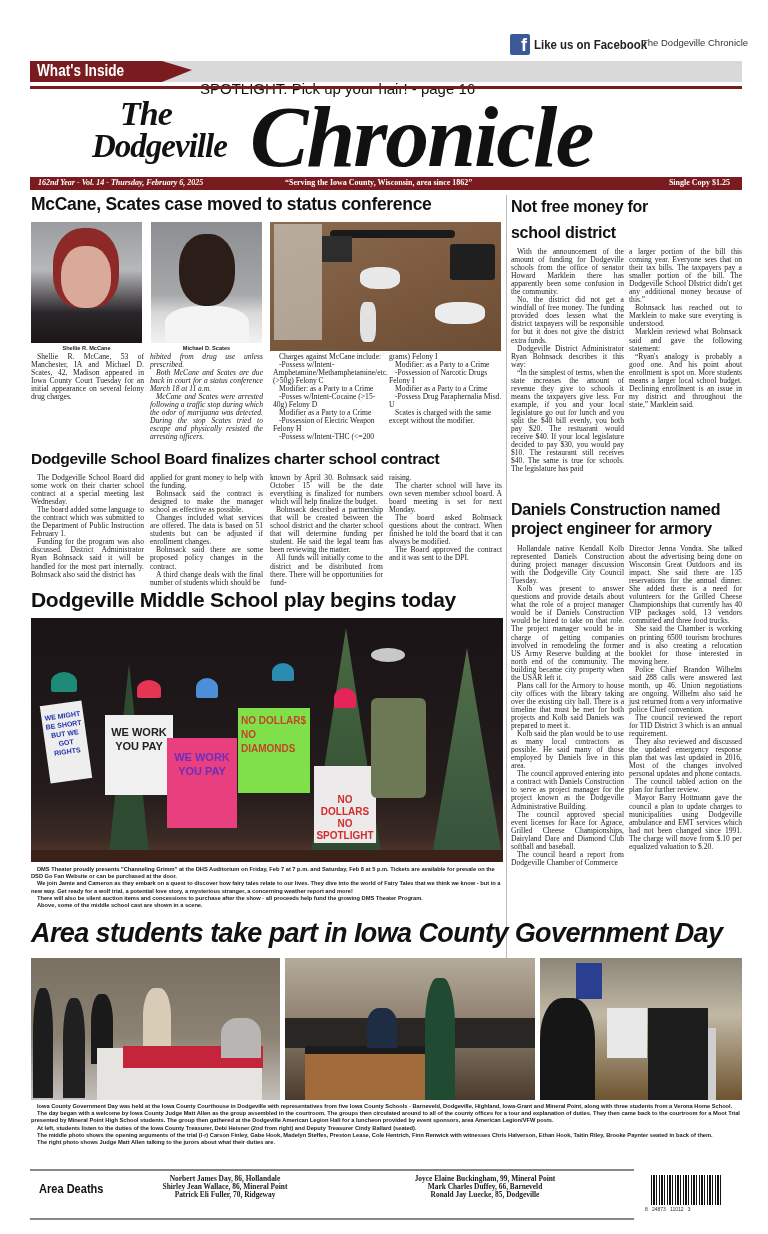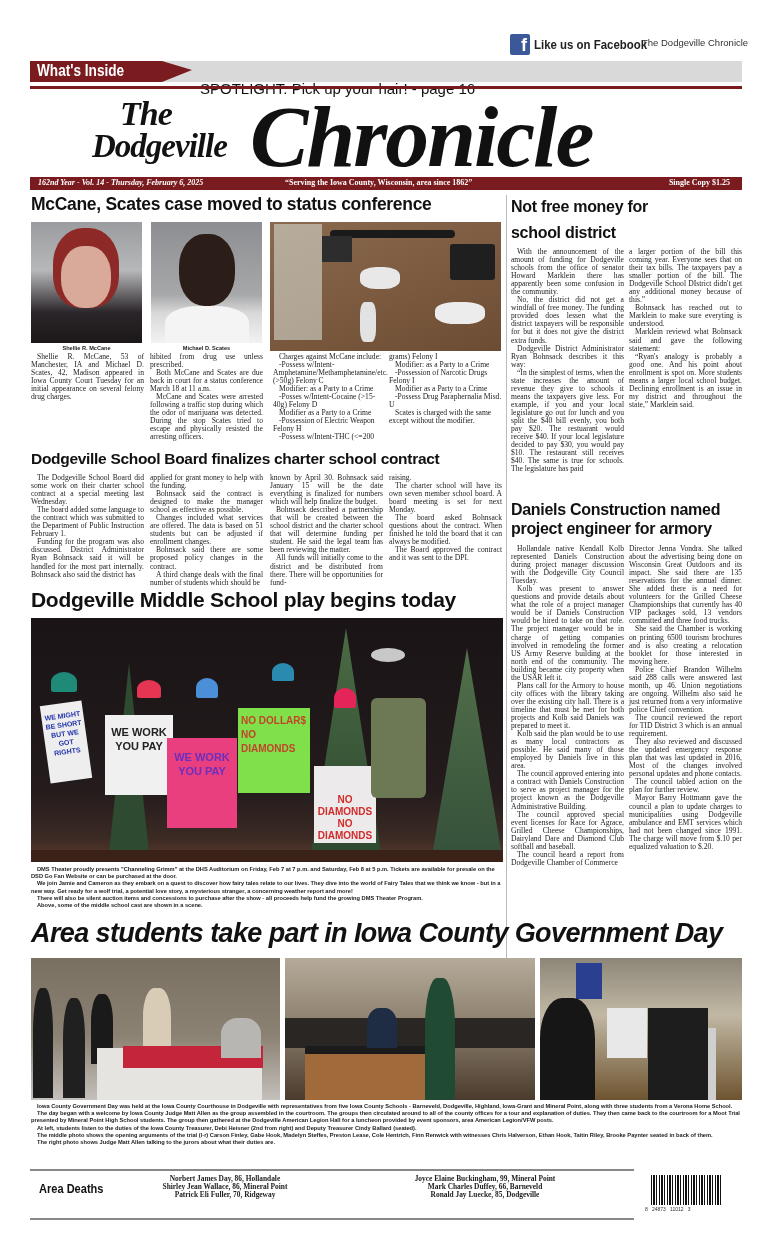--- a/index.html
+++ b/index.html
@@ -91,21 +91,21 @@
   <div style="position:absolute; left:52px; top:14px; width:30px; height:26px; background:#2d2d2d;"></div>
   <div style="position:absolute; left:180px; top:22px; width:45px; height:36px; background:#1f1f1f; border-radius:3px;"></div>
   <div style="position:absolute; left:90px; top:45px; width:40px; height:22px; border-radius:40%; background:#e8e8e8;"></div>
   <div style="position:absolute; left:90px; top:80px; width:16px; height:40px; background:#e2e2e2; border-radius:30%;"></div>
   <div style="position:absolute; left:165px; top:80px; width:50px; height:22px; background:#ececec; border-radius:40%;"></div>
 </div>
 
 <div class="abs body-text" style="left:31px; top:353px; width:113px;">
   <p>Shellie R. McCane, 53 of Manchester, IA and Michael D. Scates, 42, Madison appeared in Iowa County Court Tuesday for an initial appearance on several felony drug charges.</p>
 </div>
-<div class="abs body-text" style="left:150px; top:353px; width:113px;">
+<div class="abs body-text" style="left:150px; top:353px; width:113px;font-style:italic;">
   <p style="text-indent:0">hibited from drug use unless prescribed.</p>
   <p>Both McCane and Scates are due back in court for a status conference March 18 at 11 a.m.</p>
   <p>McCane and Scates were arrested following a traffic stop during which the odor of marijuana was detected. During the stop Scates tried to escape and physically resisted the arresting officers.</p>
 </div>
 <div class="abs body-text" style="left:273px; top:353px; width:110px; text-align:left;">
   <p>Charges against McCane include:</p>
   <p>-Possess w/Intent-Amphetamine/Methamphetamine/etc. (&gt;50g) Felony C</p>
   <p>Modifier: as a Party to a Crime</p>
   <p>-Posses w/Intent-Cocaine (&gt;15-40g) Felony D</p>
   <p>Modifier as a Party to a Crime</p>
@@ -128,21 +128,21 @@
   <p>Funding for the program was also discussed. District Administrator Ryan Bohnsack said it will be handled for the most part internally. Bohnsack also said the district has</p>
 </div>
 <div class="abs body-text" style="left:150px; top:474px; width:113px;">
   <p style="text-indent:0">applied for grant money to help with the funding.</p>
   <p>Bohnsack said the contract is designed to make the manager school as effective as possible.</p>
   <p>Changes included what services are offered. The data is based on 51 students but can be adjusted if enrollment changes.</p>
   <p>Bohnsack said there are some proposed policy changes in the contract.</p>
   <p>A third change deals with the final number of students which should be</p>
 </div>
 <div class="abs body-text" style="left:270px; top:474px; width:113px;">
-  <p style="text-indent:0">known by April 30. Bohnsack said January 15 will be the date everything is finalized for numbers which will help finalize the budget.</p>
+  <p style="text-indent:0">known by April 30. Bohnsack said October 15 will be the date everything is finalized for numbers which will help finalize the budget.</p>
   <p>Bohnsack described a partnership that will be created between the school district and the charter school that will determine funding per student. He said the legal team has been reviewing the matter.</p>
   <p>All funds will initially come to the district and be distributed from there. There will be opportunities for fund-</p>
 </div>
 <div class="abs body-text" style="left:389px; top:474px; width:113px;">
   <p style="text-indent:0">raising.</p>
   <p>The charter school will have its own seven member school board. A board meeting is set for next Monday.</p>
   <p>The board asked Bohnsack questions about the contract. When finished he told the board that it can always be modified.</p>
   <p>The Board approved the contract and it was sent to the DPI.</p>
 </div>
 
@@ -191,21 +191,21 @@
 <div class="abs photo" style="left:31px; top:618px; width:472px; height:244px; background:linear-gradient(180deg,#1a1416 0%,#231b1c 70%,#3b2a24 90%,#5a3a2c 100%);">
   <div style="position:absolute; left:280px; top:10px; width:70px; height:225px; background:linear-gradient(180deg,#4a6b44,#2e4a30); clip-path:polygon(50% 0,100% 100%,0 100%);"></div>
   <div style="position:absolute; left:400px; top:30px; width:72px; height:214px; background:linear-gradient(180deg,#52704a,#34503a); clip-path:polygon(50% 0,100% 100%,0 100%);"></div>
   <div style="position:absolute; left:78px; top:45px; width:40px; height:190px; background:#2e4a30; clip-path:polygon(50% 0,100% 100%,0 100%);"></div>
   <div style="position:absolute; left:0; top:232px; width:472px; height:12px; background:#3a2218;"></div>
 
   <div style="position:absolute; left:14px; top:85px; width:42px; height:78px; background:#eee; transform:rotate(-8deg); font:bold 7px 'Liberation Sans',sans-serif; color:#2233aa; text-align:center; padding-top:8px; line-height:9px; overflow:hidden;">WE MIGHT BE SHORT BUT WE GOT RIGHTS</div>
   <div style="position:absolute; left:74px; top:97px; width:68px; height:80px; background:#f0f0f0; font:bold 11px 'Liberation Sans',sans-serif; color:#222; text-align:center; padding-top:10px; line-height:14px;">WE WORK YOU PAY</div>
   <div style="position:absolute; left:136px; top:120px; width:70px; height:90px; background:#ea3f7e; font:bold 11px 'Liberation Sans',sans-serif; color:#6b2fbf; text-align:center; padding-top:12px; line-height:14px;">WE WORK YOU PAY</div>
   <div style="position:absolute; left:207px; top:90px; width:72px; height:85px; background:#7fe04a; font:bold 10px 'Liberation Sans',sans-serif; color:#c2452a; text-align:left; padding:6px 3px; line-height:14px;">NO DOLLAR$ NO DIAMONDS</div>
-  <div style="position:absolute; left:283px; top:148px; width:62px; height:77px; background:#eceaea; font:bold 10px 'Liberation Sans',sans-serif; color:#d42b2b; text-align:center; padding-top:28px; line-height:12px; overflow:hidden;">NO DIAMONDS NO DIAMONDS</div>
+  <div style="position:absolute; left:283px; top:148px; width:62px; height:77px; background:#eceaea; font:bold 10px 'Liberation Sans',sans-serif; color:#d42b2b; text-align:center; padding-top:28px; line-height:12px; overflow:hidden;">NO DOLLARS NO SPOTLIGHT</div>
 
   <div style="position:absolute; left:20px; top:54px; width:26px; height:20px; border-radius:50% 50% 10% 10%; background:#1f8a78;"></div>
   <div style="position:absolute; left:106px; top:62px; width:24px; height:18px; border-radius:50% 50% 10% 10%; background:#e53553;"></div>
   <div style="position:absolute; left:165px; top:60px; width:22px; height:20px; border-radius:50% 50% 10% 10%; background:#4a8fd8;"></div>
   <div style="position:absolute; left:241px; top:45px; width:22px; height:18px; border-radius:50% 50% 10% 10%; background:#2a8ab0;"></div>
   <div style="position:absolute; left:303px; top:70px; width:22px; height:20px; border-radius:50% 50% 10% 10%; background:#e5245a;"></div>
   <div style="position:absolute; left:340px; top:30px; width:34px; height:14px; border-radius:50%; background:#c8c8c8;"></div>
   <div style="position:absolute; left:340px; top:80px; width:55px; height:100px; background:#6d7855; border-radius:6px;"></div>
 </div>
 <div class="abs cap-text" style="left:31px; top:866px; width:474px;">

